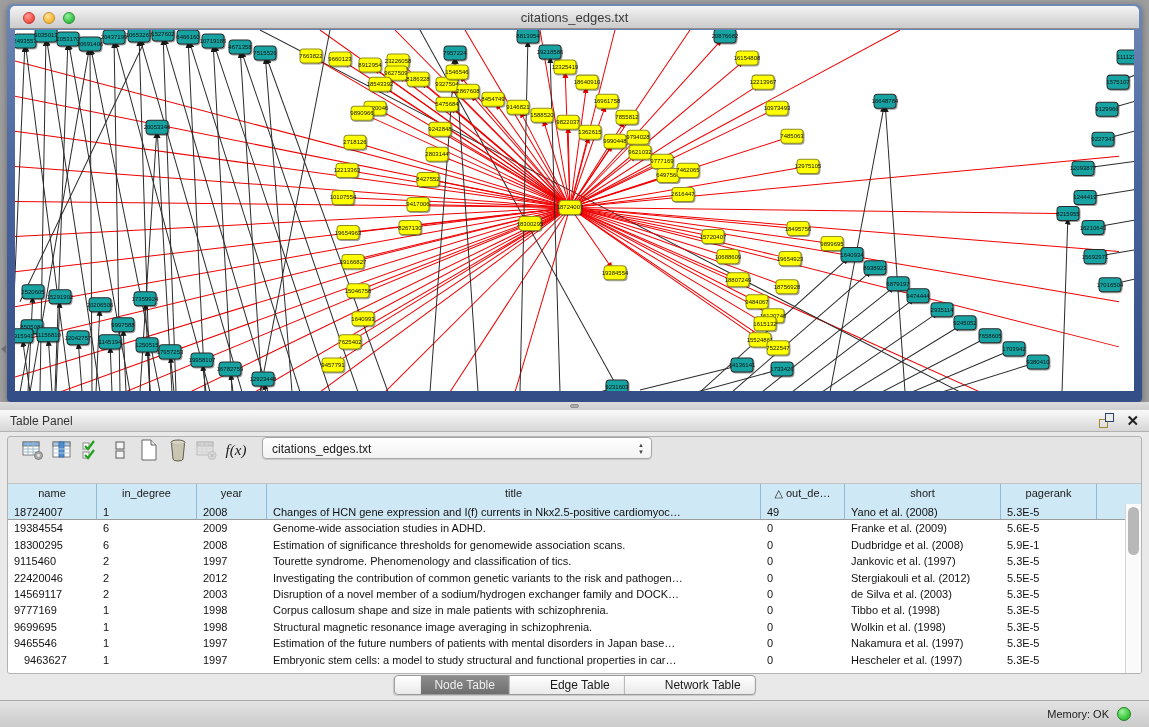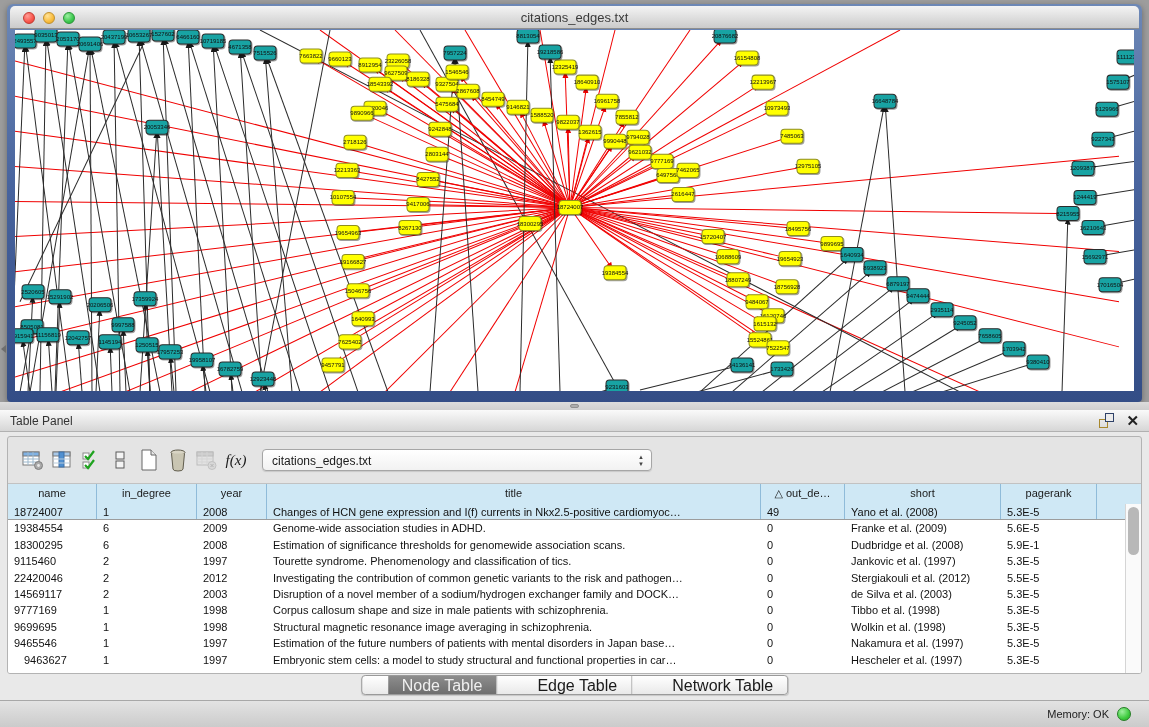--- a/index.html
+++ b/index.html
@@ -46,21 +46,21 @@
   .tp-title { position:absolute; left:10px; top:4px; font-size:12px; color:#333; }
   .tp-hicons { position:absolute; right:10px; top:3px; display:flex; gap:12px; align-items:center; }
   .float-btn { width:15px; height:15px; position:relative; cursor:default; }
   .float-btn .sq1 { position:absolute; left:0; bottom:0; width:9px; height:9px; border:1.5px solid #a8882e; background:transparent; }
   .float-btn .sq2 { position:absolute; right:0; top:0; width:9px; height:9px; border:1.5px solid #2f4168; background:#ececec; }
   .close-btn { font-size:15px; font-weight:bold; color:#222; line-height:15px; }
 
   .tp-body { position:absolute; left:7px; right:7px; top:26px; height:238px;
     background:#e4e4e4; border:1px solid #b3b3b3; border-radius:3px; overflow:hidden;
     display:flex; flex-direction:column; }
-  .toolbar { height:46px; display:flex; align-items:center; padding:0 12px; gap:3px; flex:0 0 auto; }
+  .toolbar { height:46px; display:flex; align-items:flex-start; padding:0 12px; gap:3px; flex:0 0 auto; }
   .tb-icon { width:26px; height:26px; display:flex; align-items:center; justify-content:center; position:relative; }
   .tb-icon svg { display:block; }
   .tb-icon.disabled { opacity:.55; filter:grayscale(1); }
   .fx { font-family:"Liberation Serif",serif; font-style:italic; font-size:15px; color:#1a1a1a; }
   .combo { position:relative; width:390px; height:22px; margin-left:10px;
     background:linear-gradient(180deg,#ffffff,#f2f2f2); border:1px solid #a6a6a6; border-radius:4px;
     box-shadow:0 1px 1px rgba(0,0,0,.12); }
   .combo-value { position:absolute; left:9px; top:4px; font-size:12px; color:#1a1a1a; }
   .combo-arrows { position:absolute; right:7px; top:4px; font-size:6px; color:#444; line-height:7px; text-align:center; }
 
@@ -71,21 +71,21 @@
   .tbody { position:absolute; left:0; right:16px; top:20px; bottom:0; overflow:hidden; }
   .trow { display:flex; height:16.4px; }
   .td { font-size:11px; color:#111; line-height:16px; padding-left:6px; overflow:hidden;
     white-space:nowrap; flex:0 0 auto; }
   .vscroll { position:absolute; right:0; top:20px; bottom:0; width:16px; background:#fafafa; border-left:1px solid #d5d5d5; }
   .vthumb { position:absolute; left:2px; top:3px; width:11px; height:48px; background:#b8b8b8; border-radius:6px; }
 
   .tabs { position:absolute; left:50%; transform:translateX(-50%); top:265px; height:20px;
     display:flex; border:1px solid #9a9a9a; border-radius:4px; overflow:hidden;
     background:linear-gradient(180deg,#ffffff,#e9e9e9); box-shadow:0 1px 1px rgba(0,0,0,.15); }
-  .tab { font-size:16px; color:#1a1a1a; padding:0 14px; line-height:19px; border-right:1px solid #b5b5b5;margin-left:26px; }
+  .tab { font-size:12px; color:#1a1a1a; padding:0 14px; line-height:19px; border-right:1px solid #b5b5b5;margin-left:26px; }
   .tab:last-child { border-right:none; }
   .tab.selected { background:linear-gradient(180deg,#8d8d8d,#6e6e6e); color:#efefef; }
 
   .statusbar { position:absolute; left:0; bottom:0; width:100%; height:27px;
     background:linear-gradient(180deg,#e3e3e3,#cbcbcb); border-top:1px solid #a8a8a8;padding-left:24px; }
   .mem { position:absolute; right:40px; top:7px; font-size:11px; color:#222; }
   .mem-dot { position:absolute; right:18px; top:6px; width:14px; height:14px; border-radius:50%;
     background:radial-gradient(circle at 35% 30%, #9ff09f, #3ecb3e 60%, #2aa52a); border:1px solid #237e23; }
 </style>
 </head>

